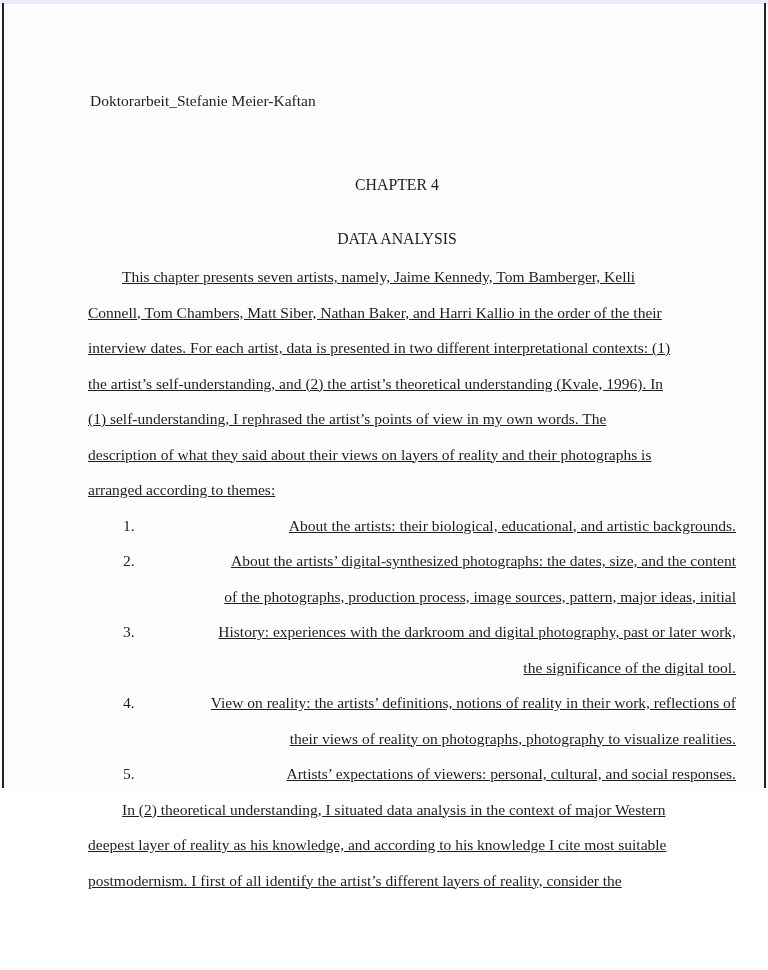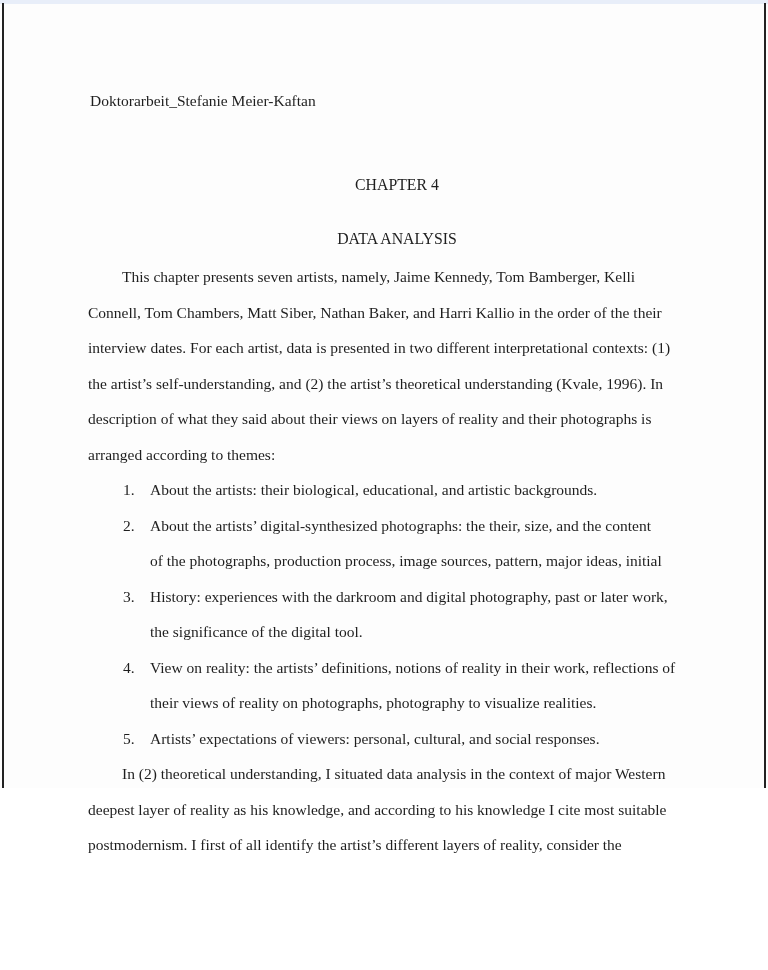--- a/index.html
+++ b/index.html
@@ -60,25 +60,26 @@
     position: absolute;
     left: 88px;
     top: 259px;
     width: 648px;
     font-size: 15.5px;
     line-height: 35.5px;
   }
   .line {
     height: 35.5px;
     white-space: nowrap;
+    text-decoration: underline;
   }
   .line.indent { padding-left: 34px; }
 
   .list-item { position: relative; }
-  .list-item .line { padding-left: 62px; }
+  .list-item .line { padding-left: 62px; text-align: right; }
   .list-item .num {
     position: absolute;
     left: 35px;
     top: 0;
     line-height: 35.5px;
   }
 </style>
 </head>
 <body>
 
@@ -92,31 +93,32 @@
   <h1 class="chapter-heading">CHAPTER 4</h1>
 
   <h2 class="chapter-title">DATA ANALYSIS</h2>
 
   <div class="content">
     <div>
         <div class="line indent">This chapter presents seven artists, namely, Jaime Kennedy, Tom Bamberger, Kelli</div>
         <div class="line">Connell, Tom Chambers, Matt Siber, Nathan Baker, and Harri Kallio in the order of the their</div>
         <div class="line">interview dates. For each artist, data is presented in two different interpretational contexts: (1)</div>
         <div class="line">the artist’s self-understanding, and (2) the artist’s theoretical understanding (Kvale, 1996). In</div>
+        <div class="line">(1) self-understanding, I rephrased the artist’s points of view in my own words. The</div>
         <div class="line">description of what they said about their views on layers of reality and their photographs is</div>
         <div class="line">arranged according to themes:</div>
       </div>
     <div>
         <div class="list-item">
           <span class="num">1.</span>
           <div class="line li-line">About the artists: their biological, educational, and artistic backgrounds.</div>
         </div>
         <div class="list-item">
           <span class="num">2.</span>
-          <div class="line li-line">About the artists’ digital-synthesized photographs: the their, size, and the content</div>
+          <div class="line li-line">About the artists’ digital-synthesized photographs: the dates, size, and the content</div>
           <div class="line li-line">of the photographs, production process, image sources, pattern, major ideas, initial</div>
         </div>
         <div class="list-item">
           <span class="num">3.</span>
           <div class="line li-line">History: experiences with the darkroom and digital photography, past or later work,</div>
           <div class="line li-line">the significance of the digital tool.</div>
         </div>
         <div class="list-item">
           <span class="num">4.</span>
           <div class="line li-line">View on reality: the artists’ definitions, notions of reality in their work, reflections of</div>

